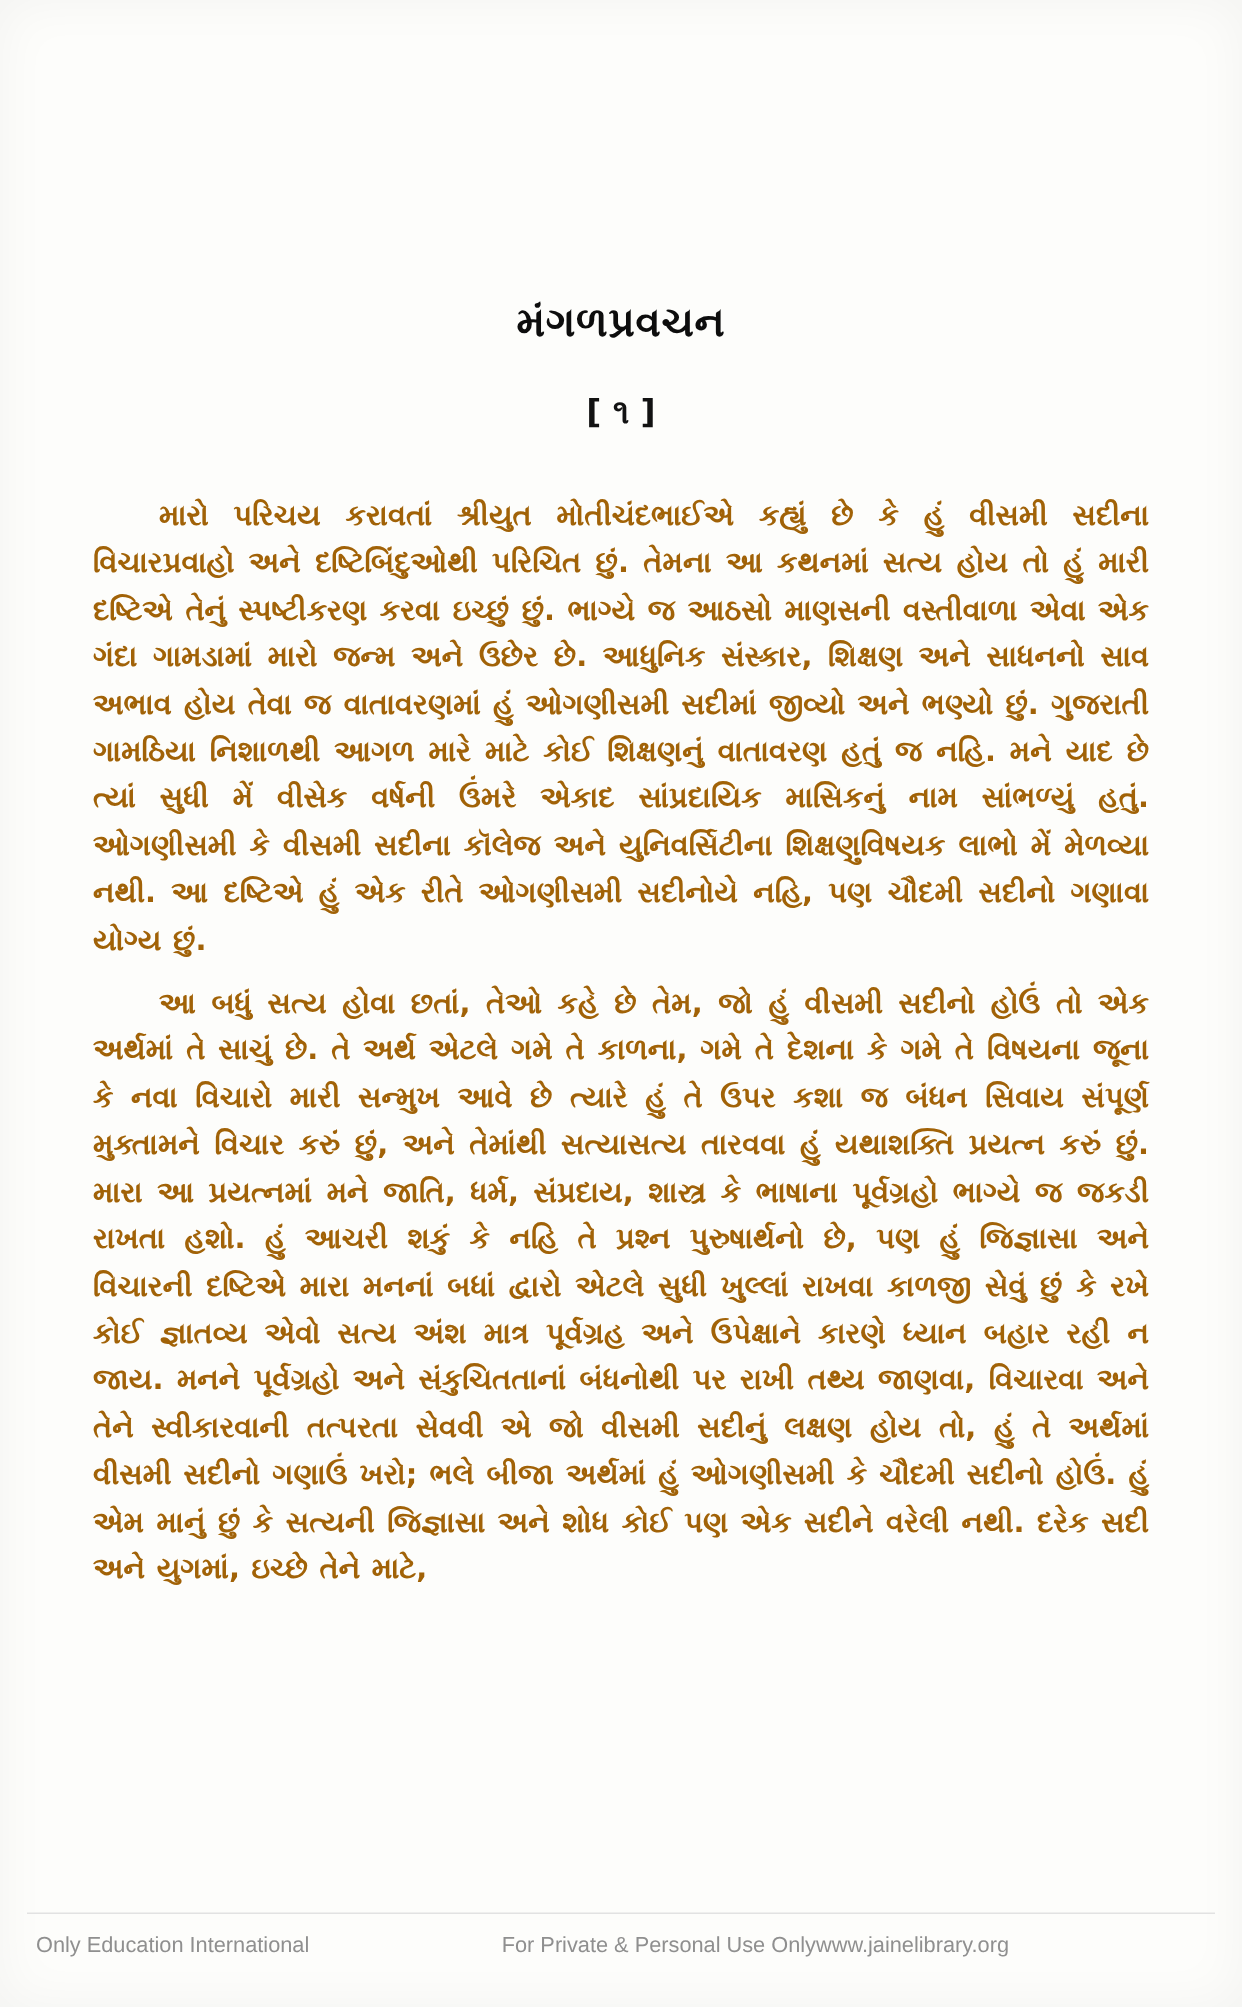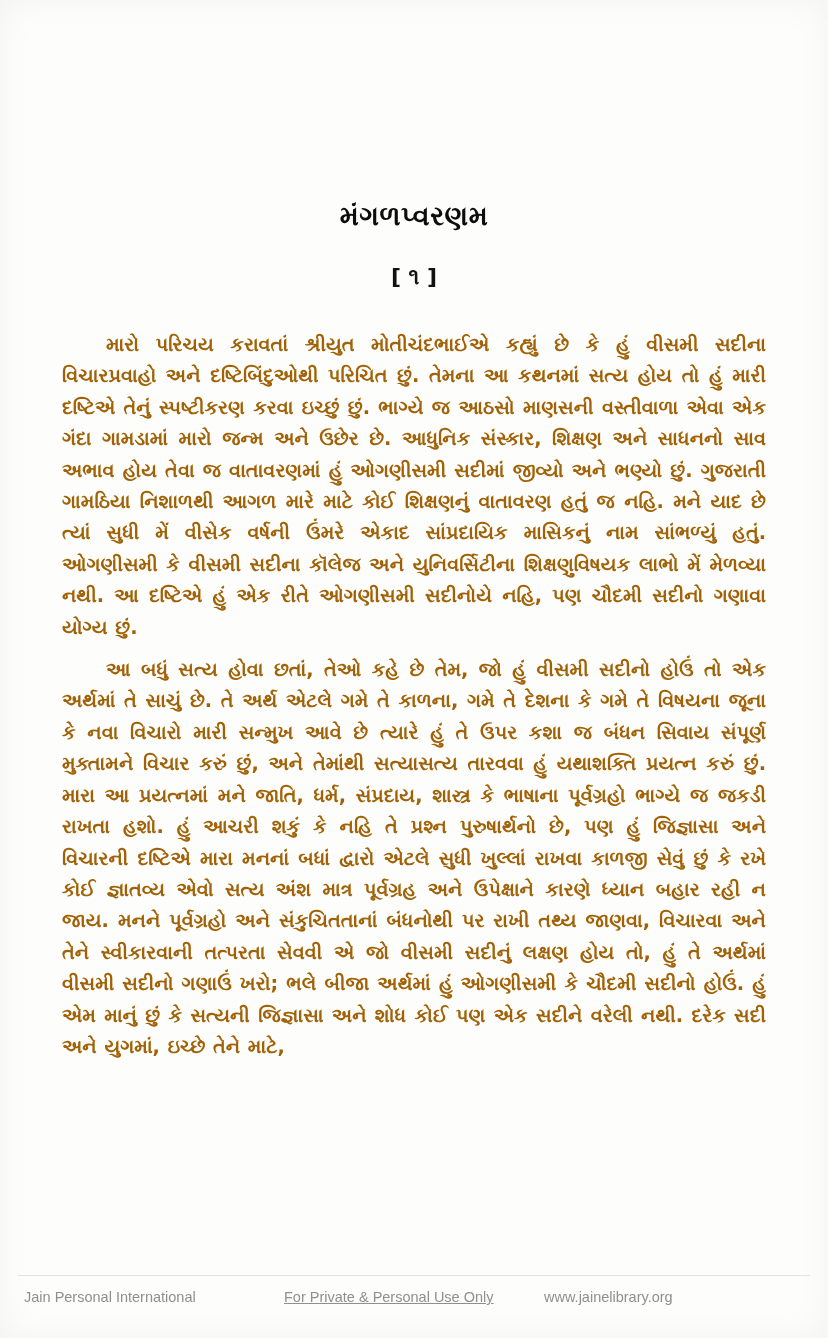--- a/index.html
+++ b/index.html
@@ -78,50 +78,50 @@
     display: flex;
     align-items: center;
     justify-content: space-between;
     padding: 0 24px;
     box-sizing: border-box;
     font-family: "Liberation Sans", sans-serif;
     font-size: 14.5px;
     color: #8f8f8f;
   }
   .footer .f-left { text-align: left; flex: 1; }
-  .footer .f-center { text-align: left; flex: 1; text-decoration: underline; }
+  .footer .f-center { text-align: right; flex: 1; }
   .footer .f-right { flex: 1; }
   .rule {
     position: absolute;
     left: 18px;
     right: 18px;
     bottom: 62px;
     height: 1px;
     background: #e2e2e2;
   }
 </style>
 </head>
 <body>
 
 <div class="page">
 
   <div class="content">
 
-    <h1 class="doc-title">મંગળપ્વરણમ</h1>
+    <h1 class="doc-title">મંગળપ્રવચન</h1>
 
     <div class="section-number">[ ૧ ]</div>
 
     <div class="body-text">
       <p class="indent">મારો પરિચય કરાવતાં શ્રીયુત મોતીચંદભાઈએ કહ્યું છે કે હું વીસમી સદીના વિચારપ્રવાહો અને દષ્ટિબિંદુઓથી પરિચિત છું. તેમના આ કથનમાં સત્ય હોય તો હું મારી દષ્ટિએ તેનું સ્પષ્ટીકરણ કરવા ઇચ્છું છું. ભાગ્યે જ આઠસો માણસની વસ્તીવાળા એવા એક ગંદા ગામડામાં મારો જન્મ અને ઉછેર છે. આધુનિક સંસ્કાર, શિક્ષણ અને સાધનનો સાવ અભાવ હોય તેવા જ વાતાવરણમાં હું ઓગણીસમી સદીમાં જીવ્યો અને ભણ્યો છું. ગુજરાતી ગામઠિયા નિશાળથી આગળ મારે માટે કોઈ શિક્ષણનું વાતાવરણ હતું જ નહિ. મને યાદ છે ત્યાં સુધી મેં વીસેક વર્ષની ઉંમરે એકાદ સાંપ્રદાયિક માસિકનું નામ સાંભળ્યું હતું. ઓગણીસમી કે વીસમી સદીના કૉલેજ અને યુનિવર્સિટીના શિક્ષણુવિષયક લાભો મેં મેળવ્યા નથી. આ દષ્ટિએ હું એક રીતે ઓગણીસમી સદીનોયે નહિ, પણ ચૌદમી સદીનો ગણાવા યોગ્ય છું.</p>
       <p class="indent">આ બધું સત્ય હોવા છતાં, તેઓ કહે છે તેમ, જો હું વીસમી સદીનો હોઉં તો એક અર્થમાં તે સાચું છે. તે અર્થ એટલે ગમે તે કાળના, ગમે તે દેશના કે ગમે તે વિષયના જૂના કે નવા વિચારો મારી સન્મુખ આવે છે ત્યારે હું તે ઉપર કશા જ બંધન સિવાય સંપૂર્ણ મુક્તામને વિચાર કરું છું, અને તેમાંથી સત્યાસત્ય તારવવા હું યથાશક્તિ પ્રયત્ન કરું છું. મારા આ પ્રયત્નમાં મને જાતિ, ધર્મ, સંપ્રદાય, શાસ્ત્ર કે ભાષાના પૂર્વગ્રહો ભાગ્યે જ જકડી રાખતા હશો. હું આચરી શકું કે નહિ તે પ્રશ્ન પુરુષાર્થનો છે, પણ હું જિજ્ઞાસા અને વિચારની દષ્ટિએ મારા મનનાં બધાં દ્વારો એટલે સુધી ખુલ્લાં રાખવા કાળજી સેવું છું કે રખે કોઈ જ્ઞાતવ્ય એવો સત્ય અંશ માત્ર પૂર્વગ્રહ અને ઉપેક્ષાને કારણે ધ્યાન બહાર રહી ન જાય. મનને પૂર્વગ્રહો અને સંકુચિતતાનાં બંધનોથી પર રાખી તથ્ય જાણવા, વિચારવા અને તેને સ્વીકારવાની તત્પરતા સેવવી એ જો વીસમી સદીનું લક્ષણ હોય તો, હું તે અર્થમાં વીસમી સદીનો ગણાઉં ખરો; ભલે બીજા અર્થમાં હું ઓગણીસમી કે ચૌદમી સદીનો હોઉં. હું એમ માનું છું કે સત્યની જિજ્ઞાસા અને શોધ કોઈ પણ એક સદીને વરેલી નથી. દરેક સદી અને યુગમાં, ઇચ્છે તેને માટે,</p>
     </div>
 
   </div>
 
   <div class="rule"></div>
 
   <div class="footer">
-    <div class="f-left">Jain Personal International</div>
+    <div class="f-left">Only Education International</div>
     <div class="f-center">For Private &amp; Personal Use Only</div>
     <div class="f-right">www.jainelibrary.org</div>
   </div>
 
 </div>
 
 </body></html>

